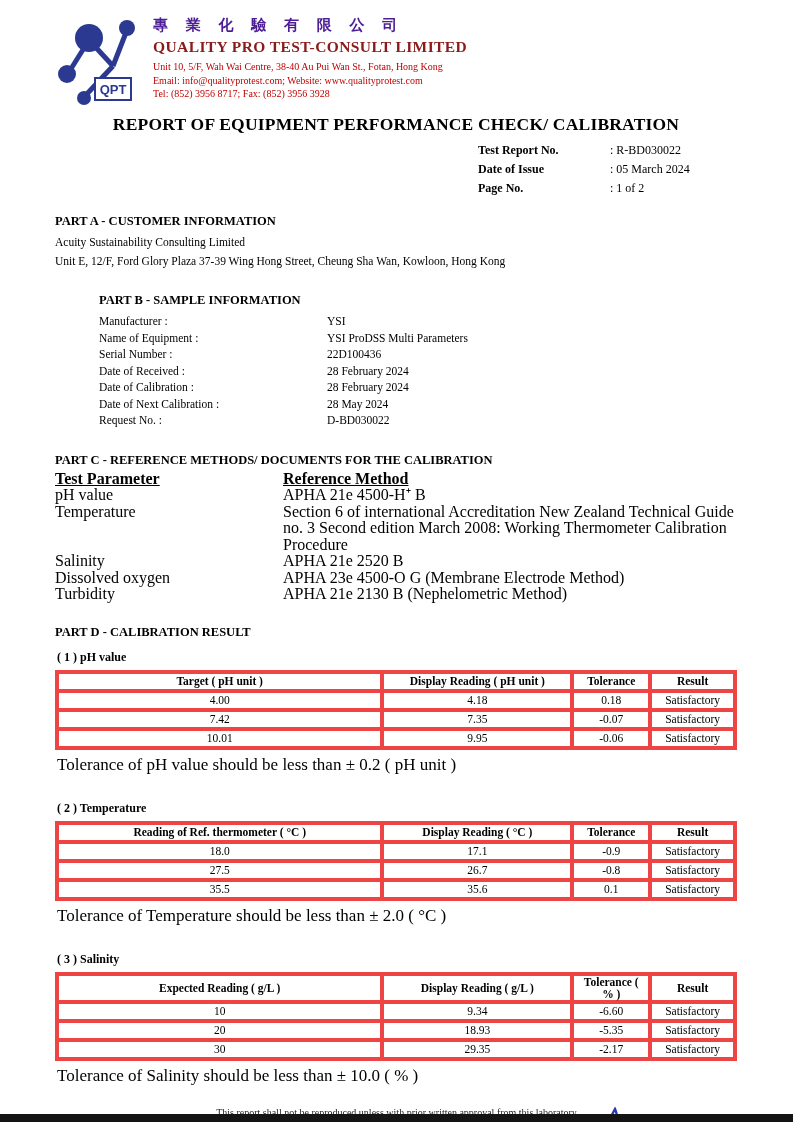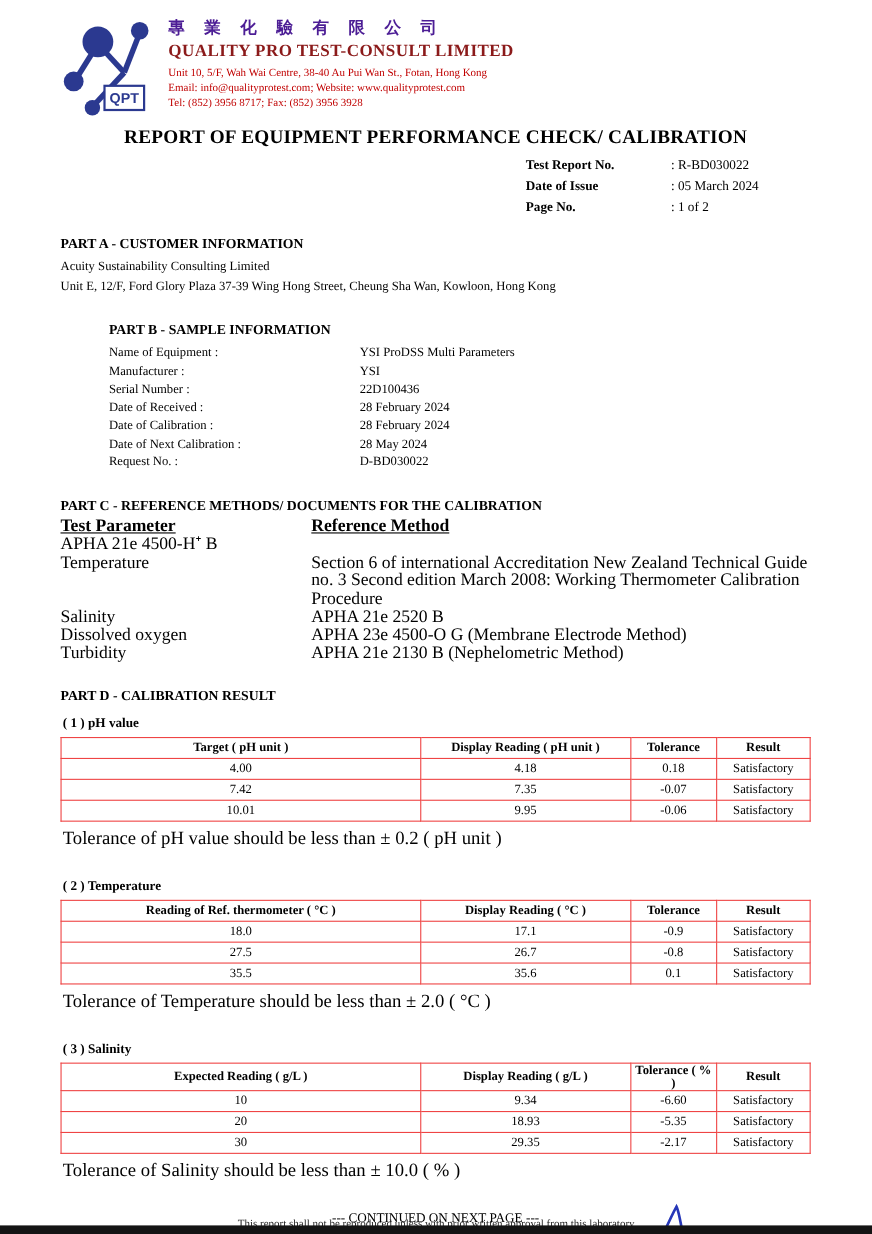--- a/index.html
+++ b/index.html
@@ -44,21 +44,21 @@
   .pc-col1 { width:228px; flex:none; }
   .pc-col2 { flex:1; }
   .pc-head { font-weight:bold; text-decoration:underline; }
 
   
   .part-d { margin-top:22px; }
   .section { margin-top:10px; }
   .section + .section { margin-top:26px; }
   .section-label { font-weight:bold; font-size:12px; margin-left:2px; }
   .cal-table { width:100%; border-collapse:collapse; margin-top:5px; font-size:11.5px; }
-  .cal-table th, .cal-table td { border:1px solid #ef4444; text-align:center; height:19px; padding:0 4px; }
+  .cal-table th, .cal-table td { border:4px solid #ef4444; text-align:center; height:19px; padding:0 4px; }
   .cal-table th { font-weight:bold; }
   .table-note { font-size:17px; margin-top:5px; margin-left:2px; }
 
   .continued { text-align:center; font-size:12px; margin-top:26px; }
 
   
   .sig-area { position:relative; height:80px; margin-top:10px; }
   .sig-labels { position:absolute; left:383px; top:4px; font-weight:bold; font-size:11.5px; line-height:16px; }
   .sig-svg { position:absolute; left:428px; top:-34px; width:232px; height:112px; pointer-events:none; }
 
@@ -115,26 +115,26 @@
     <div class="part-a">
       <div class="part-heading">PART A - CUSTOMER INFORMATION</div>
       <div class="body-line">Acuity Sustainability Consulting Limited</div>
       <div class="body-line">Unit E, 12/F, Ford Glory Plaza 37-39 Wing Hong Street, Cheung Sha Wan, Kowloon, Hong Kong</div>
     </div>
 
     <div class="part-b">
       <div class="part-heading">PART B - SAMPLE INFORMATION</div>
       <div class="kv-rows">
         <div class="kv-row">
+          <span class="kv-label">Manufacturer :</span>
+          <span>YSI</span>
+        </div>
+        <div class="kv-row">
           <span class="kv-label">Name of Equipment :</span>
           <span>YSI ProDSS Multi Parameters</span>
-        </div>
-        <div class="kv-row">
-          <span class="kv-label">Manufacturer :</span>
-          <span>YSI</span>
         </div>
         <div class="kv-row">
           <span class="kv-label">Serial Number :</span>
           <span>22D100436</span>
         </div>
         <div class="kv-row">
           <span class="kv-label">Date of Received :</span>
           <span>28 February 2024</span>
         </div>
         <div class="kv-row">
@@ -153,20 +153,21 @@
     </div>
 
     <div class="part-c">
       <div class="part-heading">PART C - REFERENCE METHODS/ DOCUMENTS FOR THE CALIBRATION</div>
       <div class="pc-rows">
         <div class="pc-row">
           <span class="pc-col1 pc-head">Test Parameter</span>
           <span class="pc-col2 pc-head">Reference Method</span>
         </div>
         <div class="pc-row">
+          <span class="pc-col1">pH value</span>
           <span class="pc-col2">APHA 21e 4500-H⁺ B</span>
         </div>
         <div class="pc-row">
           <span class="pc-col1">Temperature</span>
           <span class="pc-col2">Section 6 of international Accreditation New Zealand Technical Guide no. 3 Second edition March 2008: Working Thermometer Calibration Procedure</span>
         </div>
         <div class="pc-row">
           <span class="pc-col1">Salinity</span>
           <span class="pc-col2">APHA 21e 2520 B</span>
         </div>

